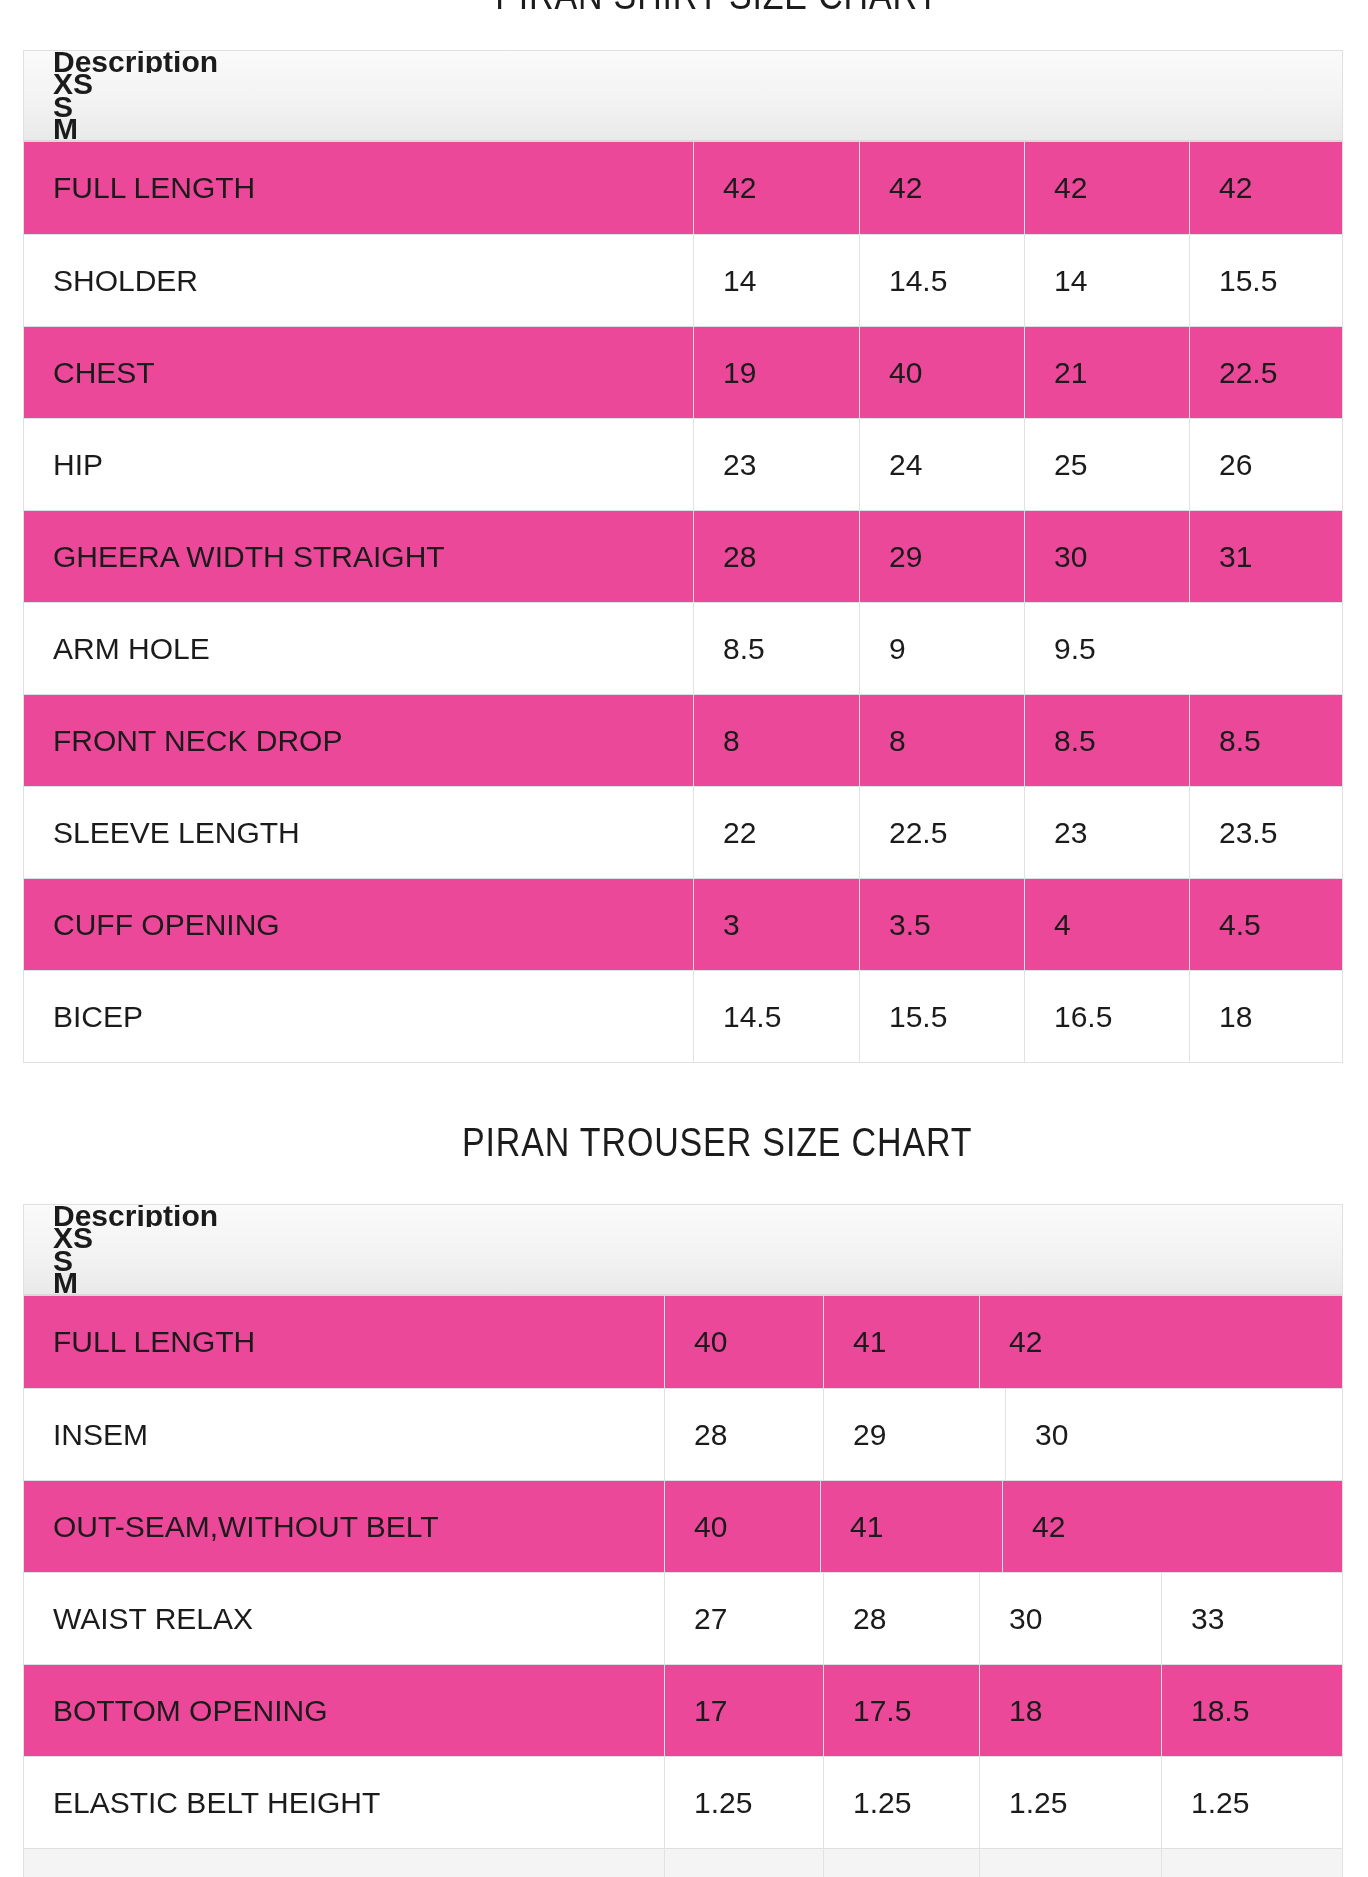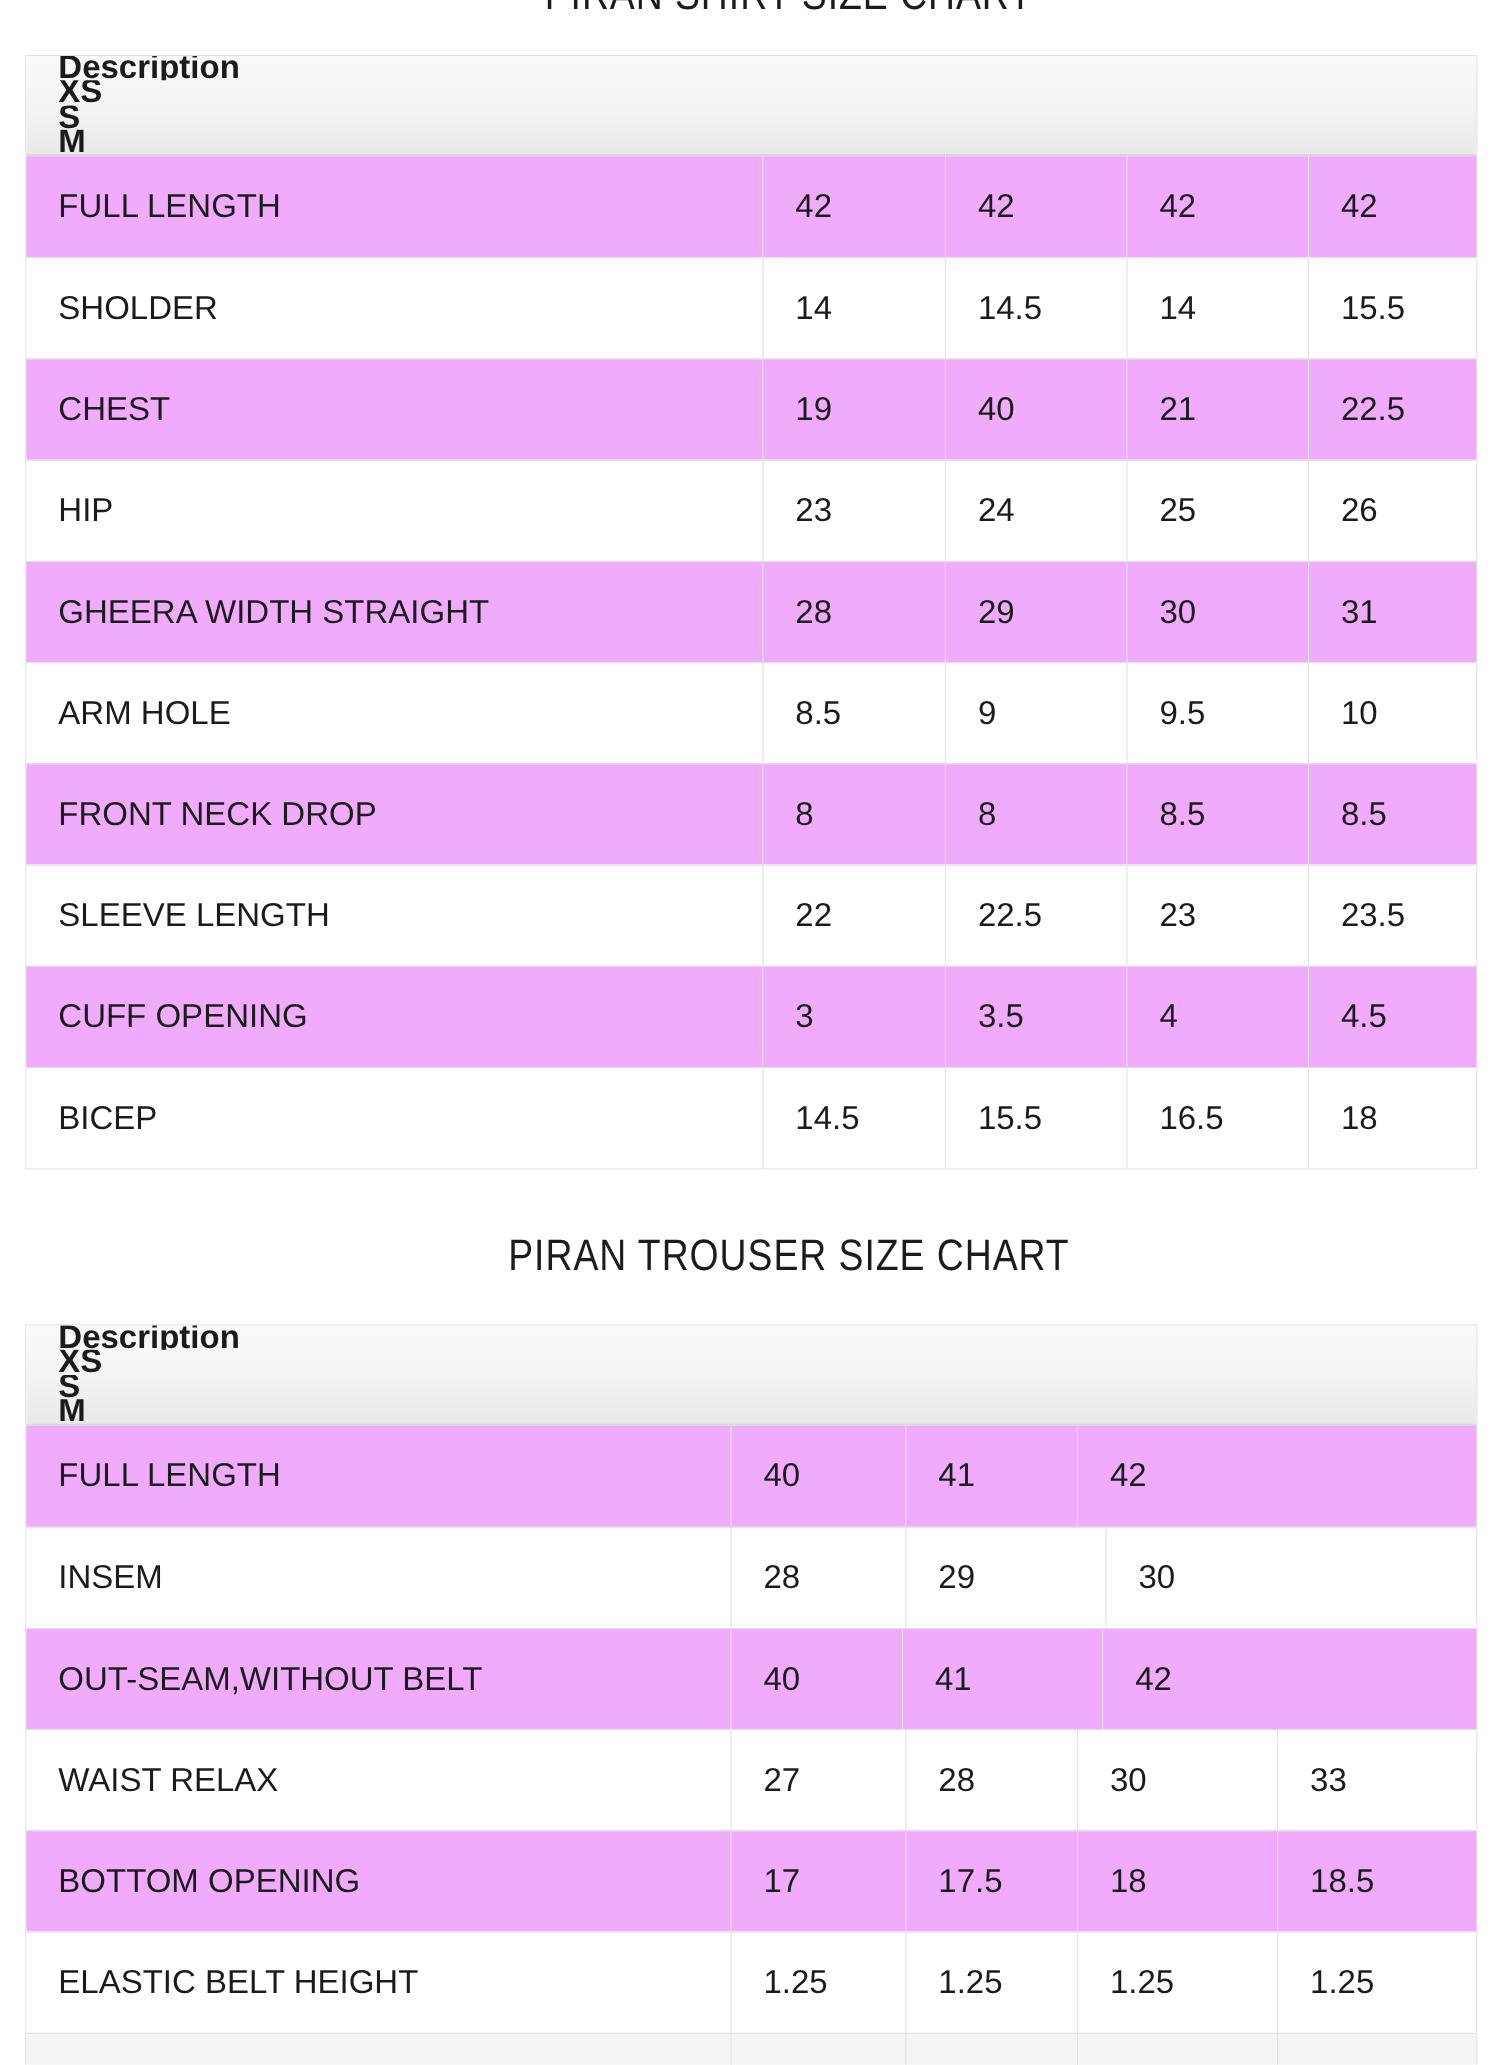--- a/index.html
+++ b/index.html
@@ -63,21 +63,21 @@
     border-left: none;
   }
 
   .trow {
     display: flex;
     height: 92px;
     box-sizing: border-box;
     background: #ffffff;
   }
   .trow + .trow { border-top: 1px solid #e0e0e0; }
-  .trow.striped { background: #f0abfc; text-align: center; }
+  .trow.striped { background: #ec4899; text-align: center; }
   .trow.partial { height: 92px; background: #f4f4f4; border-top: 1px solid #e0e0e0; }
 
   .cell {
     display: flex;
     align-items: center;
     box-sizing: border-box;
     padding-left: 29px;
     font-size: 30px;
     overflow: hidden;
     white-space: nowrap;
@@ -148,21 +148,20 @@
     <div class="cell c1 val">28</div>
     <div class="cell c2 val">29</div>
     <div class="cell c3 val">30</div>
     <div class="cell c4 val">31</div>
   </div>
   <div class="trow">
     <div class="cell c0">ARM HOLE</div>
     <div class="cell c1 val">8.5</div>
     <div class="cell c2 val">9</div>
     <div class="cell c3 val">9.5</div>
-    <div class="cell c4 val">10</div>
   </div>
   <div class="trow striped">
     <div class="cell c0">FRONT NECK DROP</div>
     <div class="cell c1 val">8</div>
     <div class="cell c2 val">8</div>
     <div class="cell c3 val">8.5</div>
     <div class="cell c4 val">8.5</div>
   </div>
   <div class="trow">
     <div class="cell c0">SLEEVE LENGTH</div>

